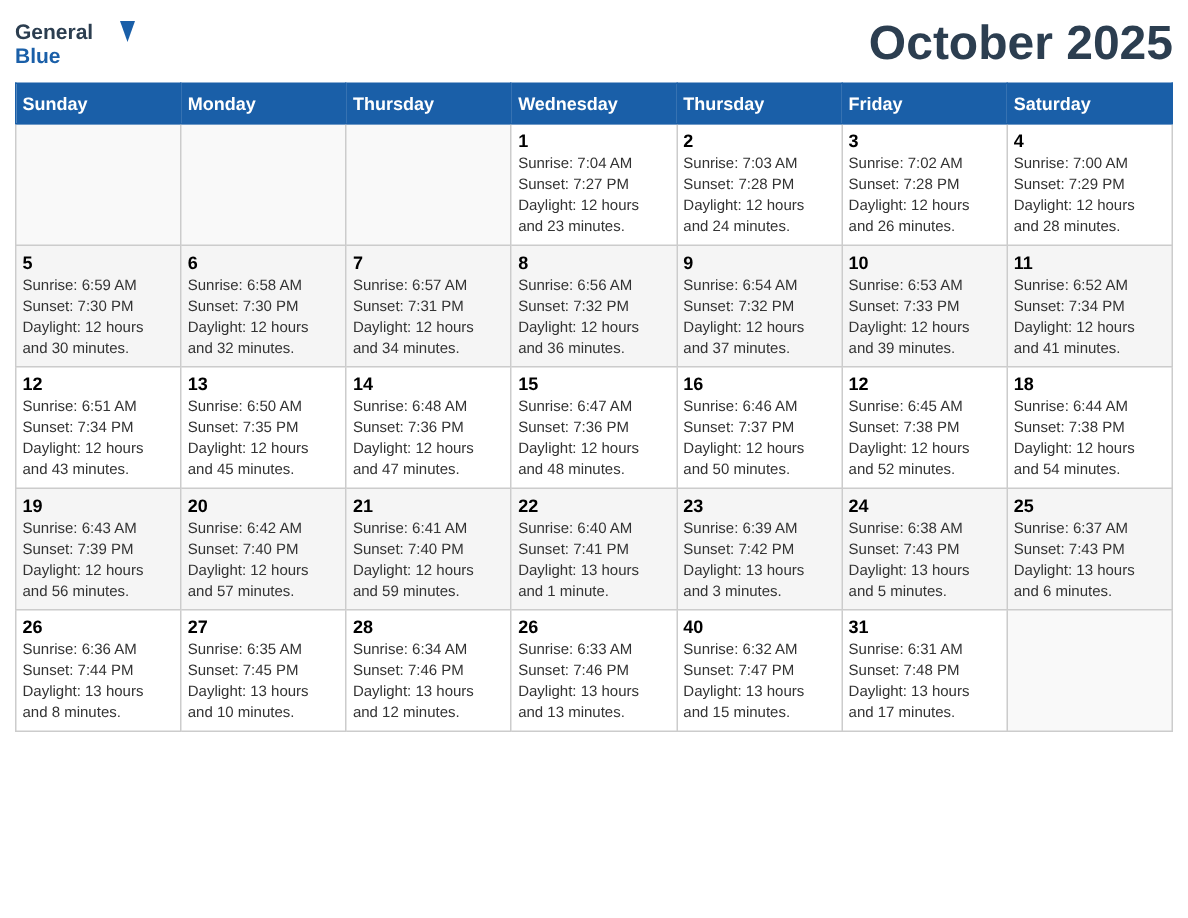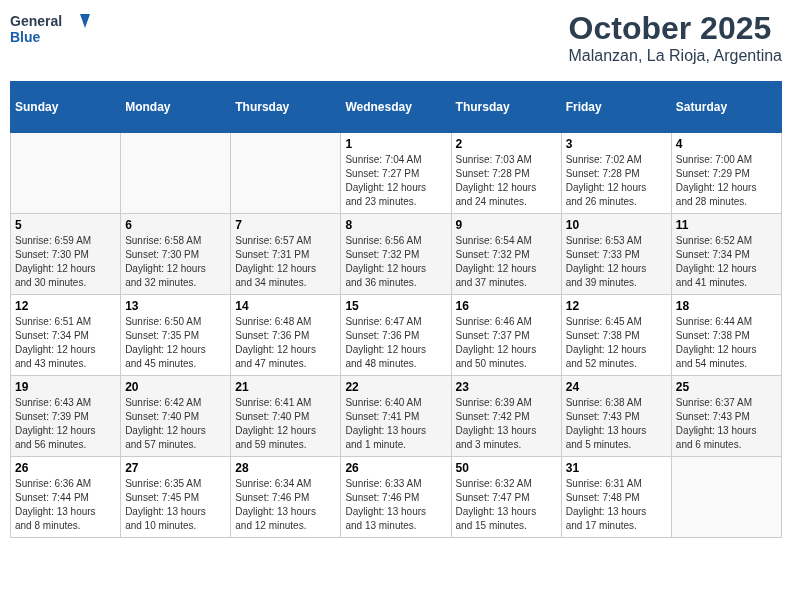--- a/index.html
+++ b/index.html
@@ -7,21 +7,21 @@
       font-family: Arial, sans-serif;
       background: #fff;
       width: 792px;
       min-height: 612px;
       padding: 10px;
     }
     .header {
       display: flex;
       align-items: flex-start;
       justify-content: space-between;
-      margin-bottom: 16px;
+      margin-bottom: 0;
     }
     .logo {
       display: flex;
       align-items: center;
       gap: 4px;
     }
     .title-block {
     }
     .calendar-title {
       font-size: 32px;
@@ -34,21 +34,21 @@
       font-weight: normal;
     }
     table {
       width: 100%;
       border-collapse: collapse;
       font-size: 11px;
     }
     thead th {
       background-color: #1a5fa8;
       color: white;
-      padding: 18px 4px;
+      padding: 6px 4px;
       text-align: left;
       font-size: 12px;
       border: 1px solid #1a5fa8;
     }
     tbody td {
       border: 1px solid #ccc;
       vertical-align: top;
       padding: 4px;
       width: calc(100% / 7);
       min-height: 80px;
@@ -77,21 +77,20 @@
 <div class="header">
   <div class="logo">
   <svg width="80" height="45" viewBox="0 0 80 45">
     <text x="0" y="16" font-size="14" font-weight="bold" fill="#2c3e50">General</text>
     <text x="0" y="32" font-size="14" font-weight="bold" fill="#1a5fa8">Blue</text>
     <polygon points="70,4 80,4 75,18" fill="#1a5fa8"></polygon>
   </svg>
 </div>
   <div class="title-block">
     <div class="calendar-title">October 2025</div>
-    <div class="calendar-subtitle">Malanzan, La Rioja, Argentina</div>
   </div>
 </div>
 
 <table>
   <thead>
     <tr>
     <th>Sunday</th>
         <th>Monday</th>
         <th>Thursday</th>
         <th>Wednesday</th>
@@ -223,21 +222,21 @@
         </td>
         <td>
           <div class="day-number">28</div>
           <div class="day-info">Sunrise: 6:34 AM<br>Sunset: 7:46 PM<br>Daylight: 13 hours<br>and 12 minutes.</div>
         </td>
         <td>
           <div class="day-number">26</div>
           <div class="day-info">Sunrise: 6:33 AM<br>Sunset: 7:46 PM<br>Daylight: 13 hours<br>and 13 minutes.</div>
         </td>
         <td>
-          <div class="day-number">50</div>
+          <div class="day-number">40</div>
           <div class="day-info">Sunrise: 6:32 AM<br>Sunset: 7:47 PM<br>Daylight: 13 hours<br>and 15 minutes.</div>
         </td>
         <td>
           <div class="day-number">31</div>
           <div class="day-info">Sunrise: 6:31 AM<br>Sunset: 7:48 PM<br>Daylight: 13 hours<br>and 17 minutes.</div>
         </td>
         <td class="empty-cell"></td>
       </tr>
     </tbody>
 </table>

